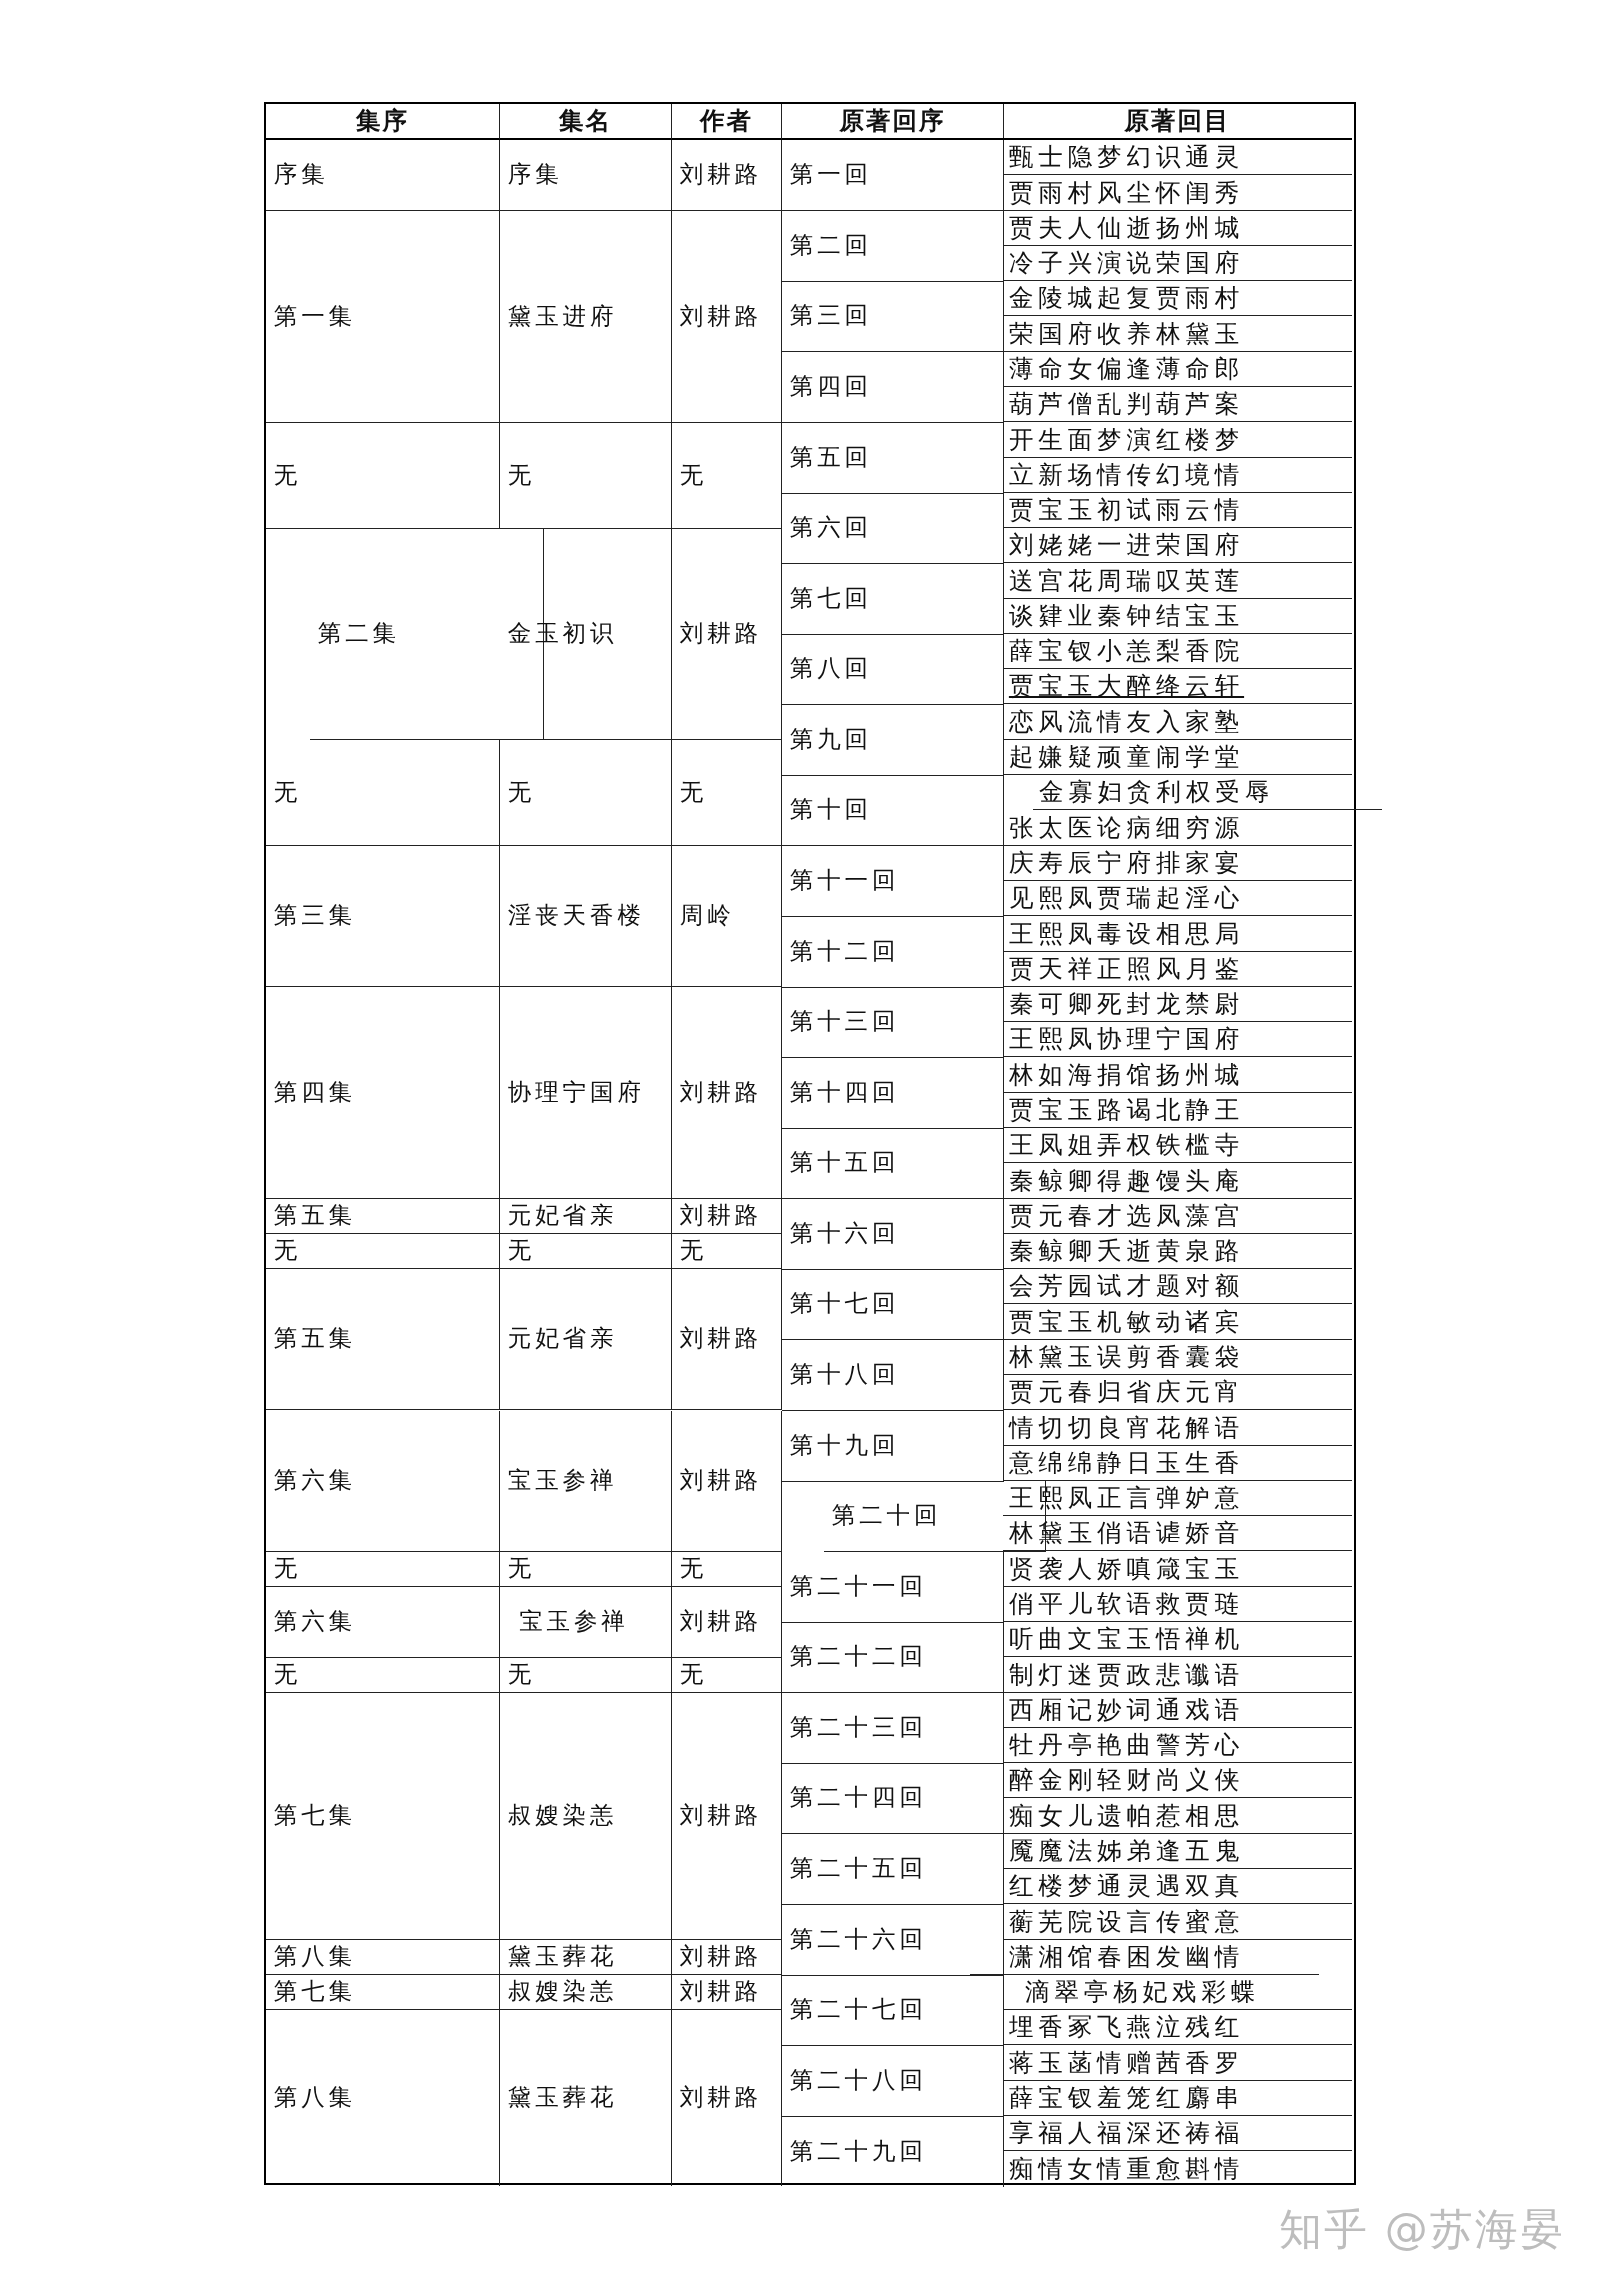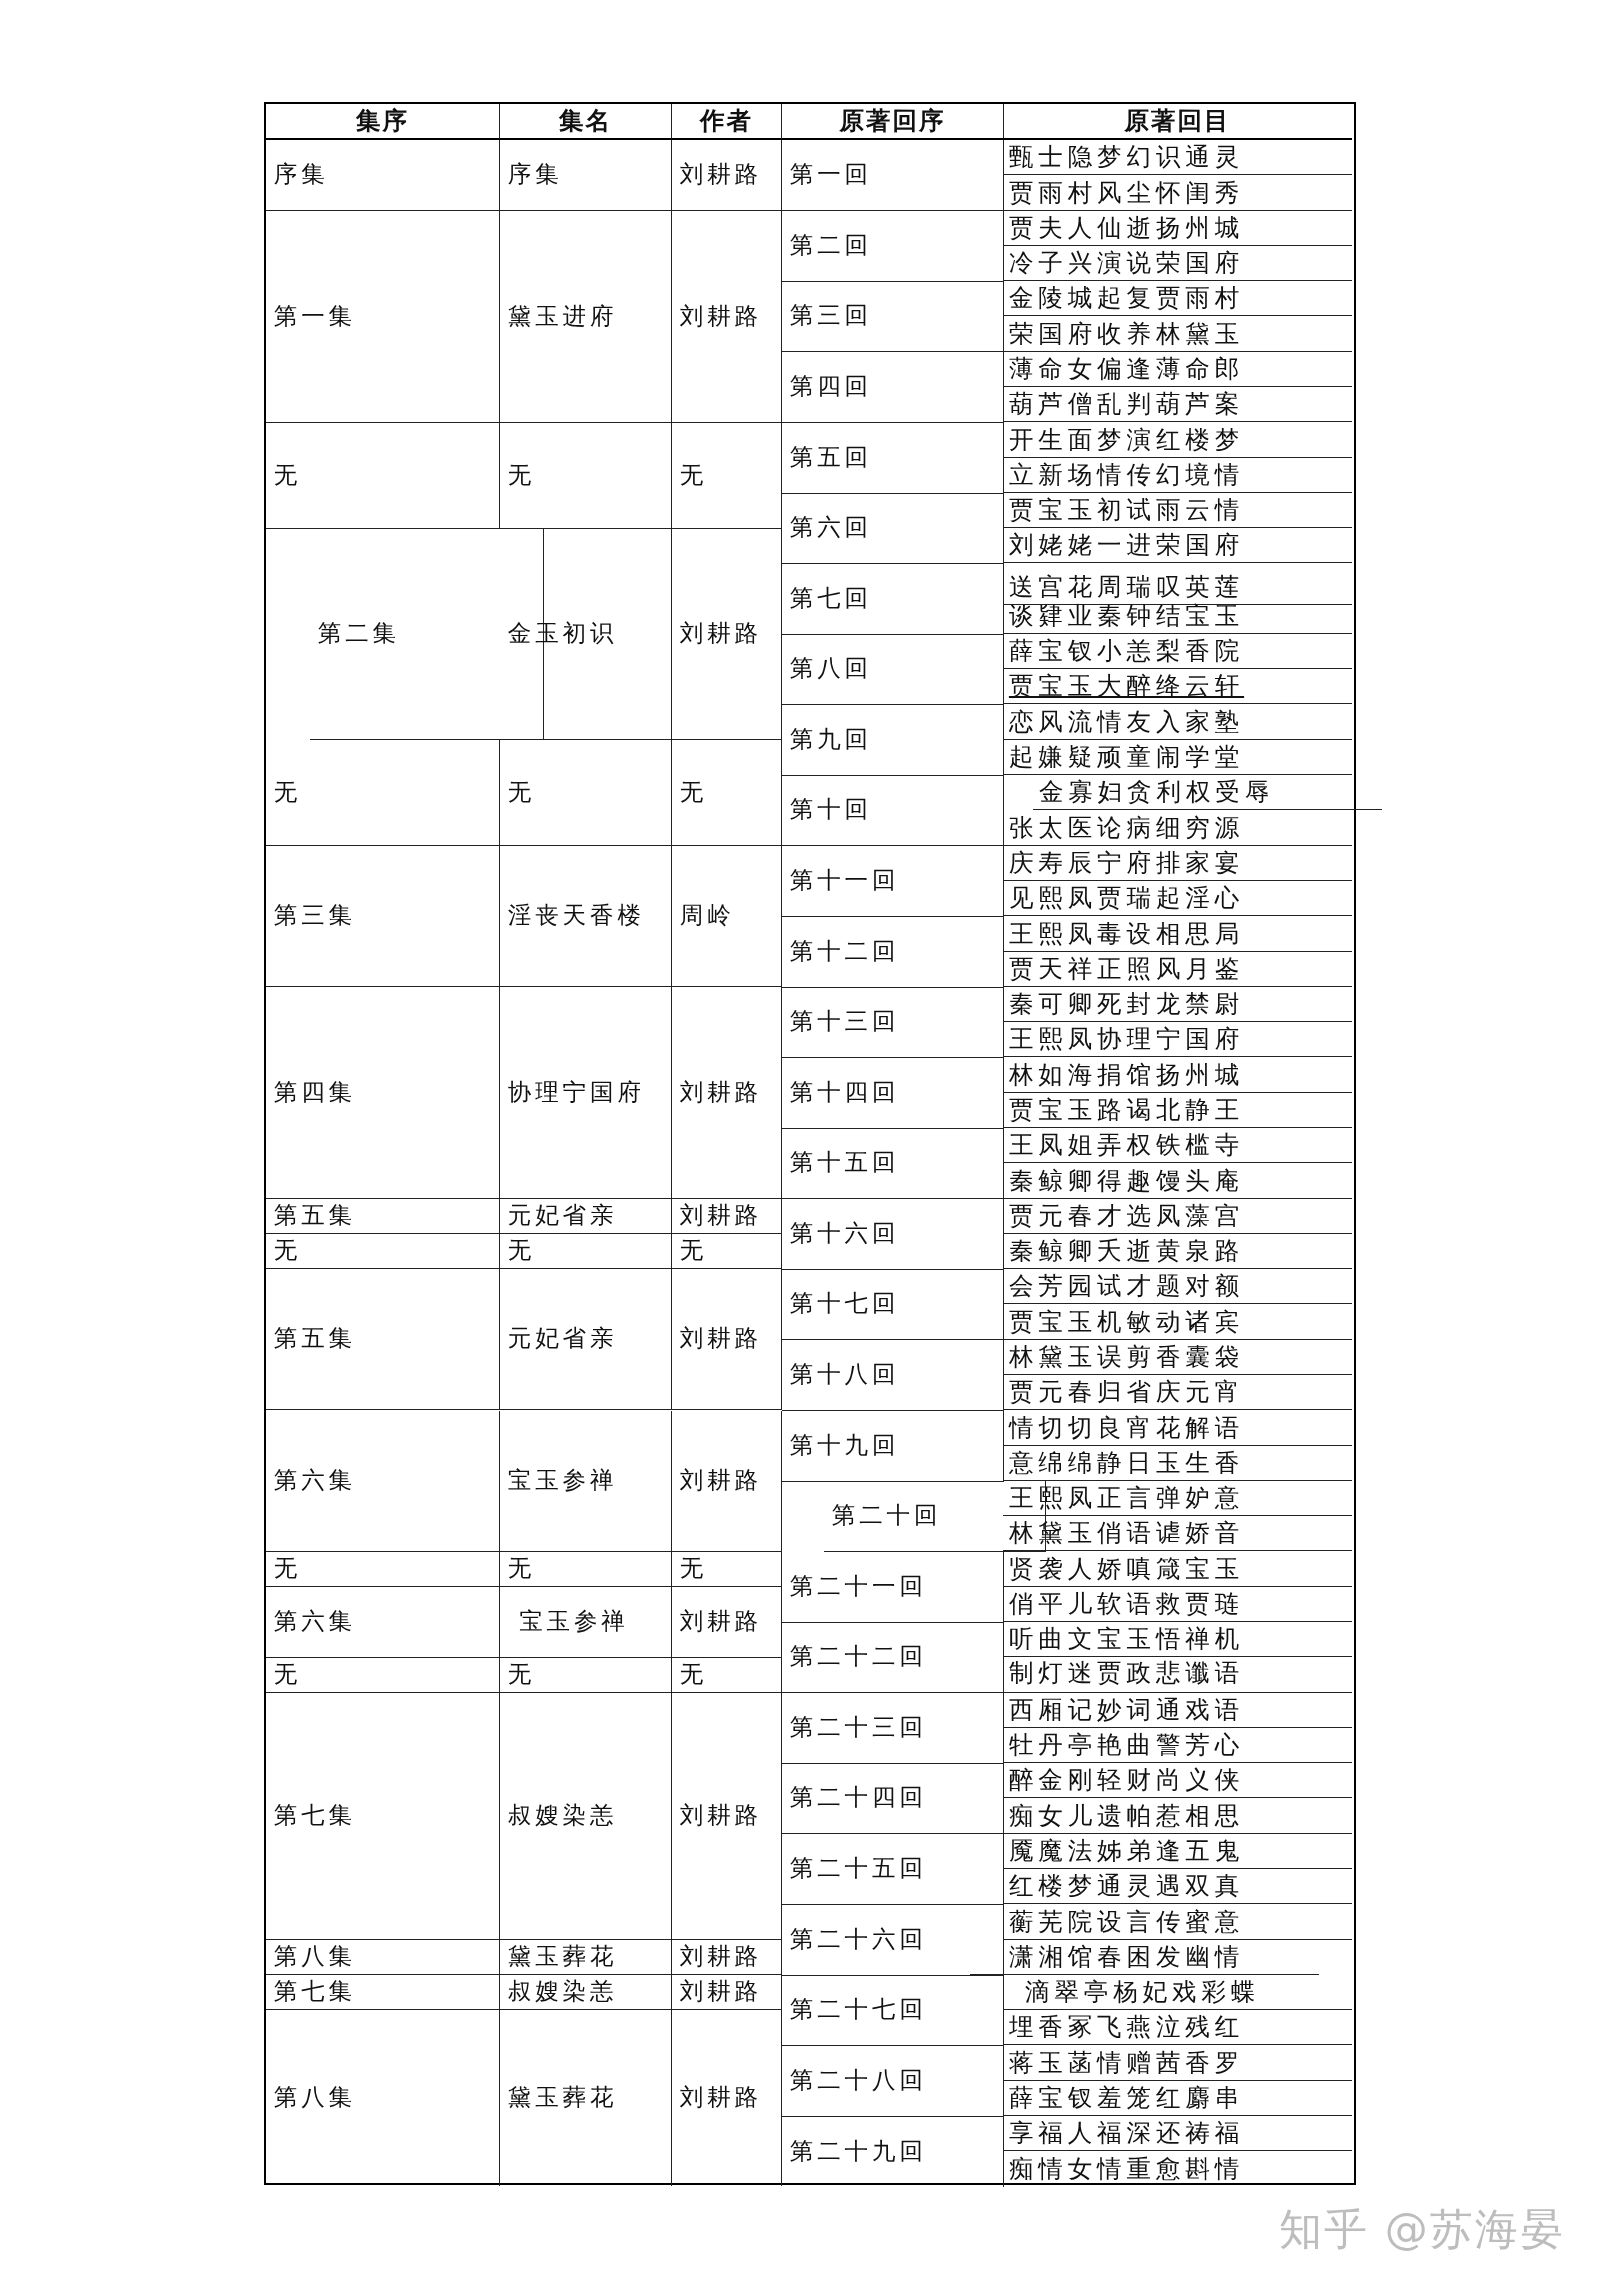--- a/index.html
+++ b/index.html
@@ -92,21 +92,21 @@
     <div class="cell" style="left: 516px; top: 248px; width: 222px; height: 71px;">第四回</div>
     <div class="cell title-cell last-col" style="left: 737px; top: 248px; width: 349px; height: 35px;">薄命女偏逢薄命郎</div>
     <div class="cell title-cell last-col" style="left: 737px; top: 283px; width: 349px; height: 35px;">葫芦僧乱判葫芦案</div>
     <div class="cell" style="left: 516px; top: 319px; width: 222px; height: 71px;">第五回</div>
     <div class="cell title-cell last-col" style="left: 737px; top: 319px; width: 349px; height: 35px;">开生面梦演红楼梦</div>
     <div class="cell title-cell last-col" style="left: 737px; top: 354px; width: 349px; height: 35px;">立新场情传幻境情</div>
     <div class="cell" style="left: 516px; top: 389px; width: 222px; height: 71px;">第六回</div>
     <div class="cell title-cell last-col" style="left: 737px; top: 389px; width: 349px; height: 35px;">贾宝玉初试雨云情</div>
     <div class="cell title-cell last-col" style="left: 737px; top: 424px; width: 349px; height: 35px;">刘姥姥一进荣国府</div>
     <div class="cell" style="left: 516px; top: 460px; width: 222px; height: 71px;">第七回</div>
-    <div class="cell title-cell last-col" style="left: 737px; top: 460px; width: 349px; height: 35px; margin-top: 6px;">送宫花周瑞叹英莲</div>
+    <div class="cell title-cell last-col" style="left: 737px; top: 460px; width: 349px; height: 35px;">送宫花周瑞叹英莲</div>
     <div class="cell title-cell last-col" style="left: 737px; top: 495px; width: 349px; height: 35px;">谈肄业秦钟结宝玉</div>
     <div class="cell" style="left: 516px; top: 530px; width: 222px; height: 71px;">第八回</div>
     <div class="cell title-cell last-col" style="left: 737px; top: 530px; width: 349px; height: 35px;">薛宝钗小恙梨香院</div>
     <div class="cell title-cell last-col" style="left: 737px; top: 566px; width: 349px; height: 34px; text-decoration: underline;">贾宝玉大醉绛云轩</div>
     <div class="cell" style="left: 516px; top: 601px; width: 222px; height: 71px;">第九回</div>
     <div class="cell title-cell last-col" style="left: 737px; top: 601px; width: 349px; height: 35px;">恋风流情友入家塾</div>
     <div class="cell title-cell last-col" style="left: 737px; top: 636px; width: 349px; height: 35px;">起嫌疑顽童闹学堂</div>
     <div class="cell" style="left: 516px; top: 671px; width: 222px; height: 71px;">第十回</div>
     <div class="cell title-cell last-col" style="left: 737px; top: 671px; width: 349px; height: 35px; margin-left: 30px;">金寡妇贪利权受辱</div>
     <div class="cell title-cell last-col" style="left: 737px; top: 707px; width: 349px; height: 35px;">张太医论病细穷源</div>
@@ -138,21 +138,21 @@
     <div class="cell title-cell last-col" style="left: 737px; top: 1307px; width: 349px; height: 35px;">情切切良宵花解语</div>
     <div class="cell title-cell last-col" style="left: 737px; top: 1342px; width: 349px; height: 35px;">意绵绵静日玉生香</div>
     <div class="cell" style="left: 516px; top: 1377px; width: 222px; height: 71px; margin-left: 42px;">第二十回</div>
     <div class="cell title-cell last-col" style="left: 737px; top: 1377px; width: 349px; height: 35px;">王熙凤正言弹妒意</div>
     <div class="cell title-cell last-col" style="left: 737px; top: 1412px; width: 349px; height: 35px;">林黛玉俏语谑娇音</div>
     <div class="cell" style="left: 516px; top: 1448px; width: 222px; height: 71px;">第二十一回</div>
     <div class="cell title-cell last-col" style="left: 737px; top: 1448px; width: 349px; height: 35px;">贤袭人娇嗔箴宝玉</div>
     <div class="cell title-cell last-col" style="left: 737px; top: 1483px; width: 349px; height: 35px;">俏平儿软语救贾琏</div>
     <div class="cell" style="left: 516px; top: 1518px; width: 222px; height: 71px;">第二十二回</div>
     <div class="cell title-cell last-col" style="left: 737px; top: 1518px; width: 349px; height: 35px;">听曲文宝玉悟禅机</div>
-    <div class="cell title-cell last-col" style="left: 737px; top: 1554px; width: 349px; height: 35px; font-family: Liberation Mono, monospace;">制灯迷贾政悲谶语</div>
+    <div class="cell title-cell last-col" style="left: 737px; top: 1554px; width: 349px; height: 35px;">制灯迷贾政悲谶语</div>
     <div class="cell" style="left: 516px; top: 1589px; width: 222px; height: 71px;">第二十三回</div>
     <div class="cell title-cell last-col" style="left: 737px; top: 1589px; width: 349px; height: 35px;">西厢记妙词通戏语</div>
     <div class="cell title-cell last-col" style="left: 737px; top: 1624px; width: 349px; height: 35px;">牡丹亭艳曲警芳心</div>
     <div class="cell" style="left: 516px; top: 1659px; width: 222px; height: 71px;">第二十四回</div>
     <div class="cell title-cell last-col" style="left: 737px; top: 1659px; width: 349px; height: 35px;">醉金刚轻财尚义侠</div>
     <div class="cell title-cell last-col" style="left: 737px; top: 1695px; width: 349px; height: 35px;">痴女儿遗帕惹相思</div>
     <div class="cell" style="left: 516px; top: 1730px; width: 222px; height: 71px;">第二十五回</div>
     <div class="cell title-cell last-col" style="left: 737px; top: 1730px; width: 349px; height: 35px;">魇魔法姊弟逢五鬼</div>
     <div class="cell title-cell last-col" style="left: 737px; top: 1765px; width: 349px; height: 35px;">红楼梦通灵遇双真</div>
     <div class="cell" style="left: 516px; top: 1801px; width: 222px; height: 71px;">第二十六回</div>

